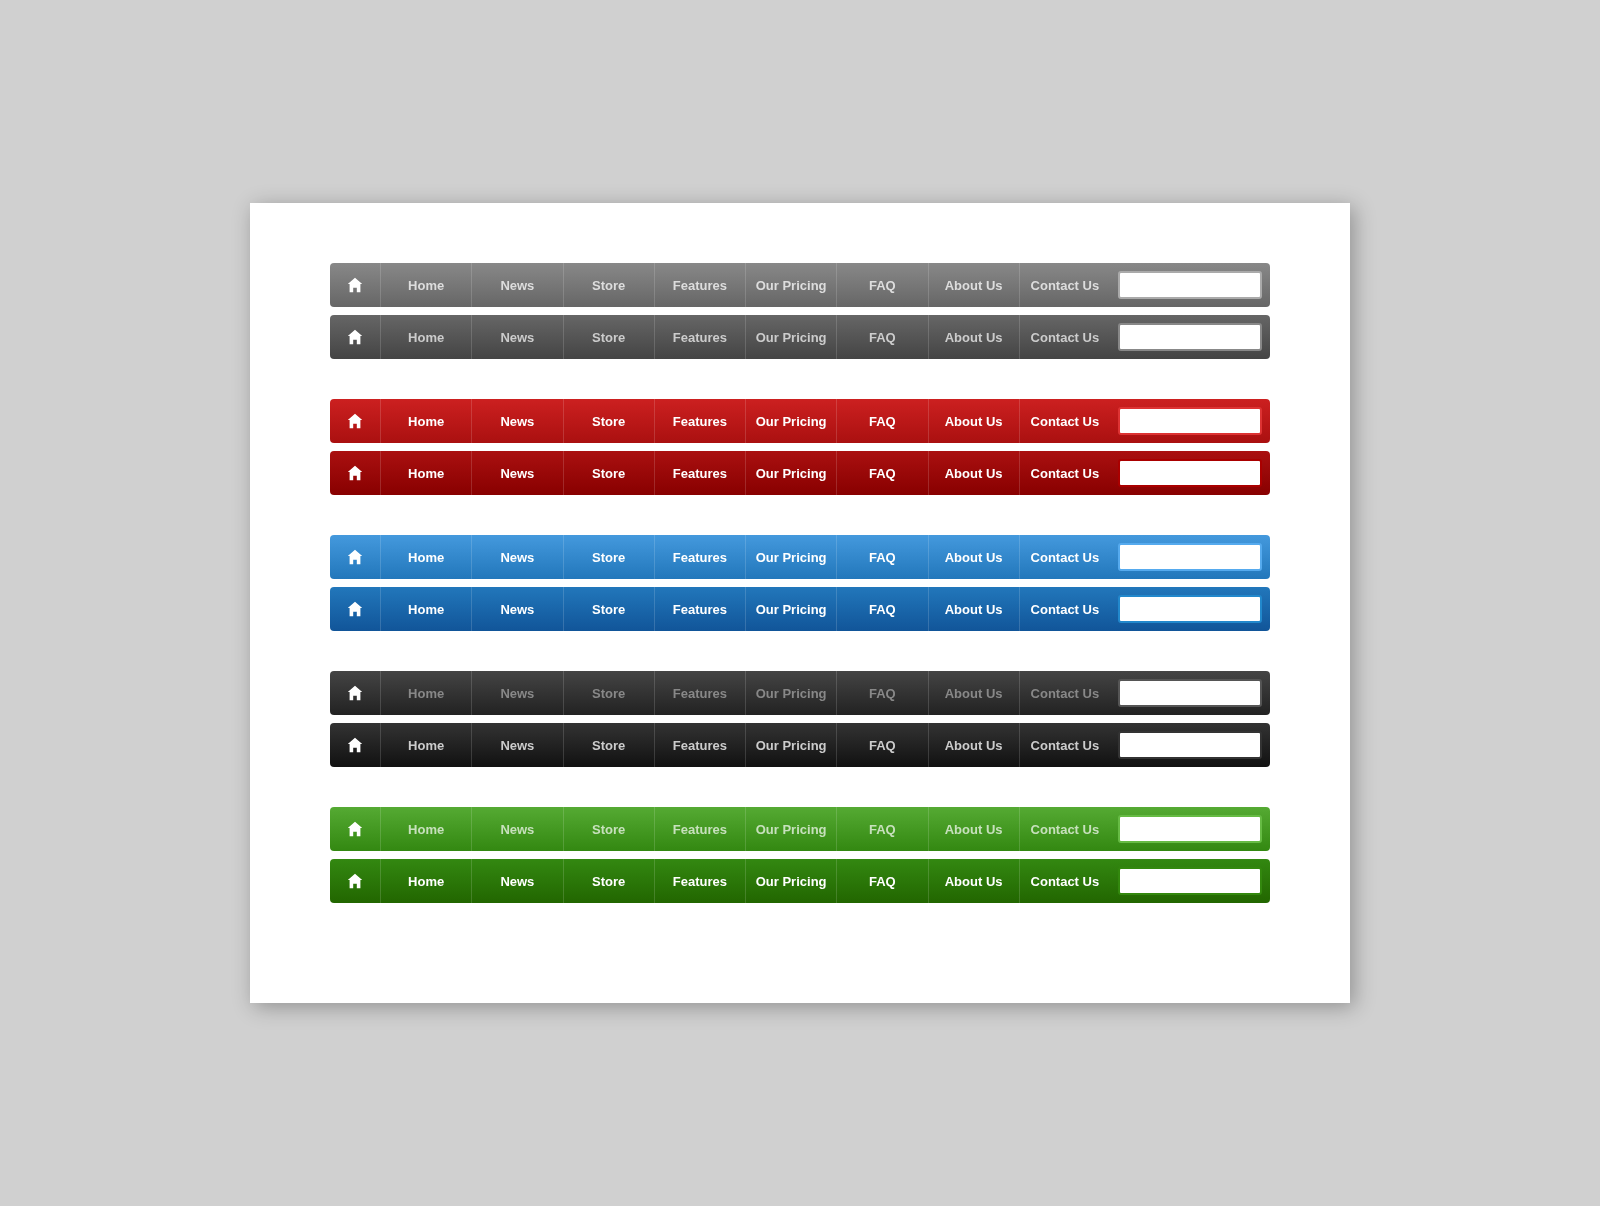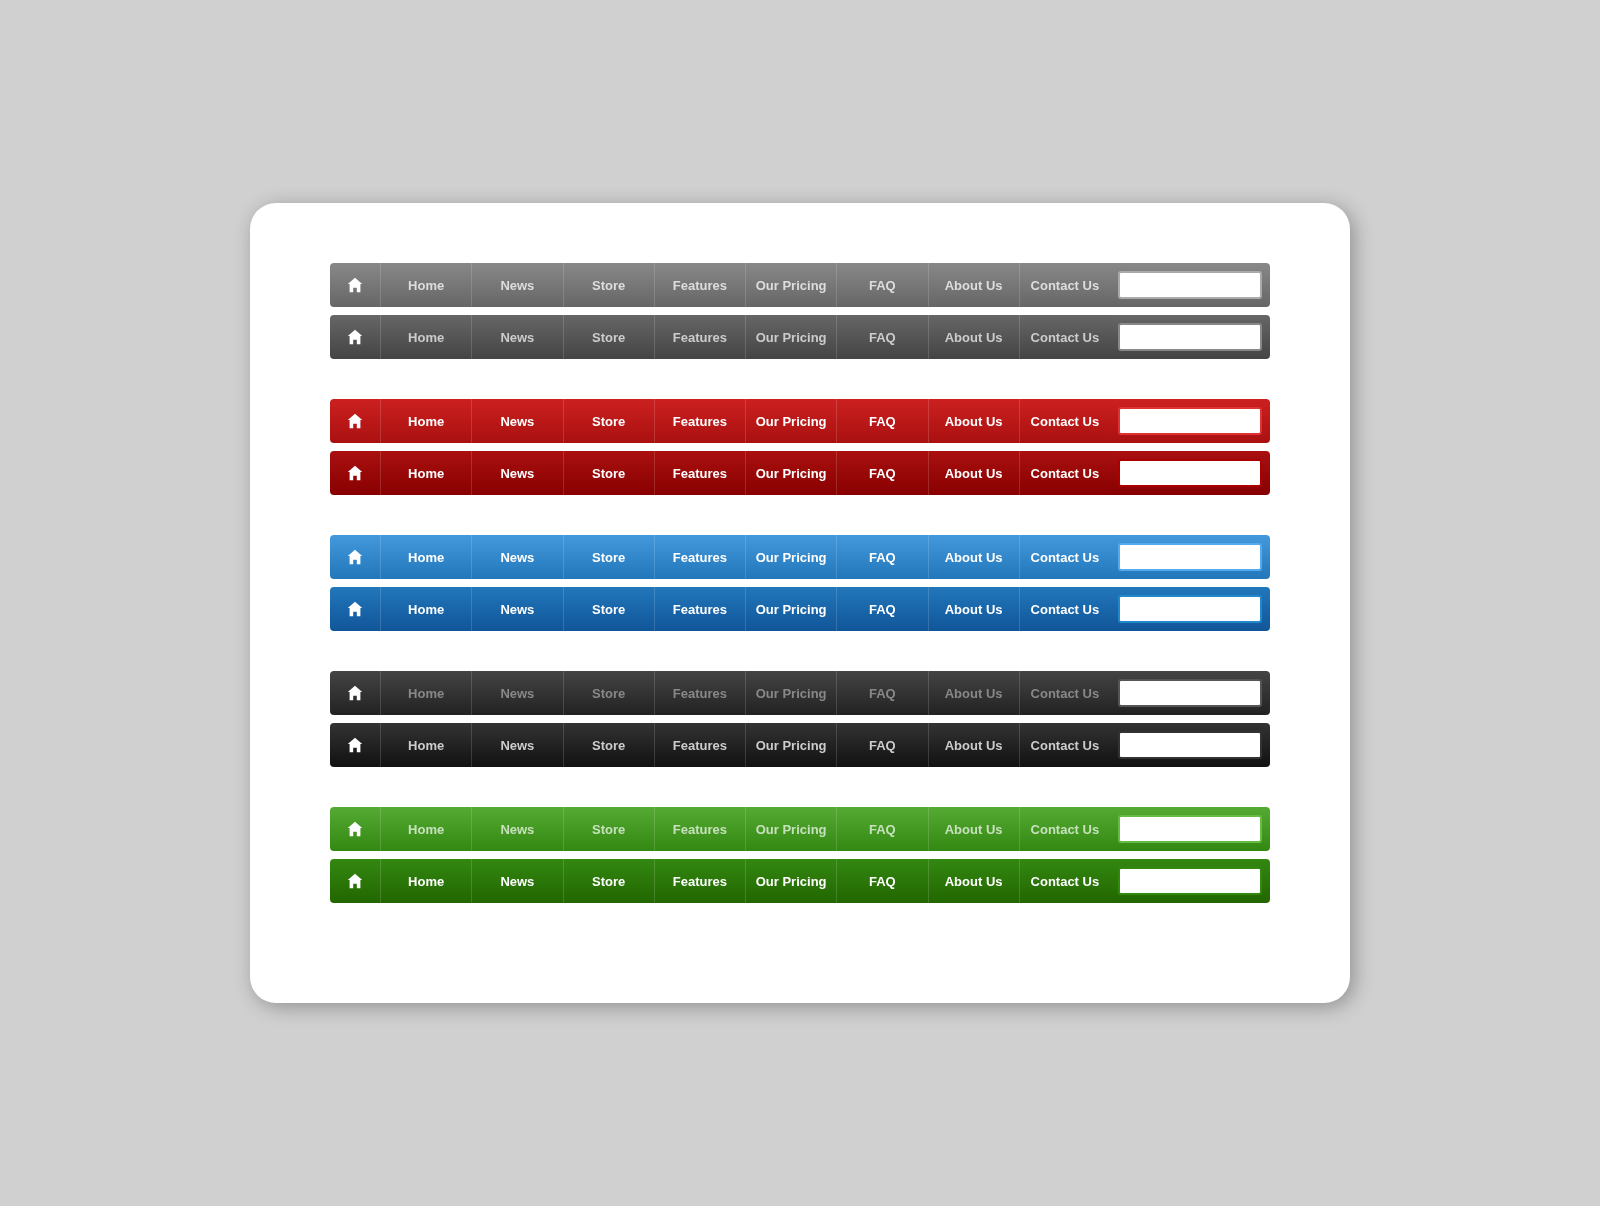--- a/index.html
+++ b/index.html
@@ -15,21 +15,20 @@
     }
 
     .page-wrapper {
       background: #ffffff;
       width: 1100px;
       padding: 60px 80px;
       box-shadow: 4px 4px 20px rgba(0,0,0,0.3);
       display: flex;
       flex-direction: column;
       gap: 0;
-      border-radius: 26px;
     }
 
     .nav-group {
       margin-bottom: 40px;
     }
 
     .nav-bar {
       display: flex;
       align-items: stretch;
       height: 44px;

